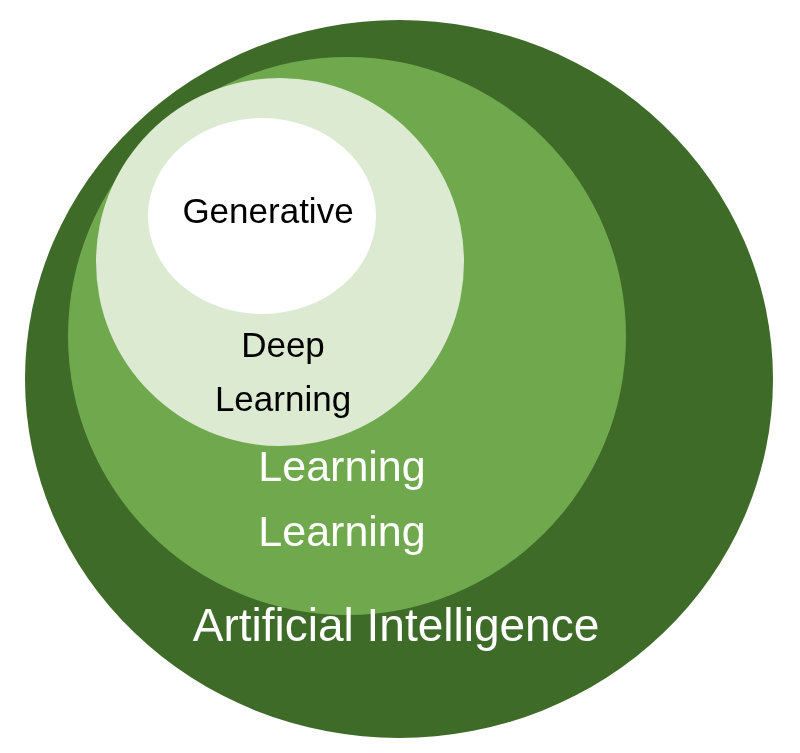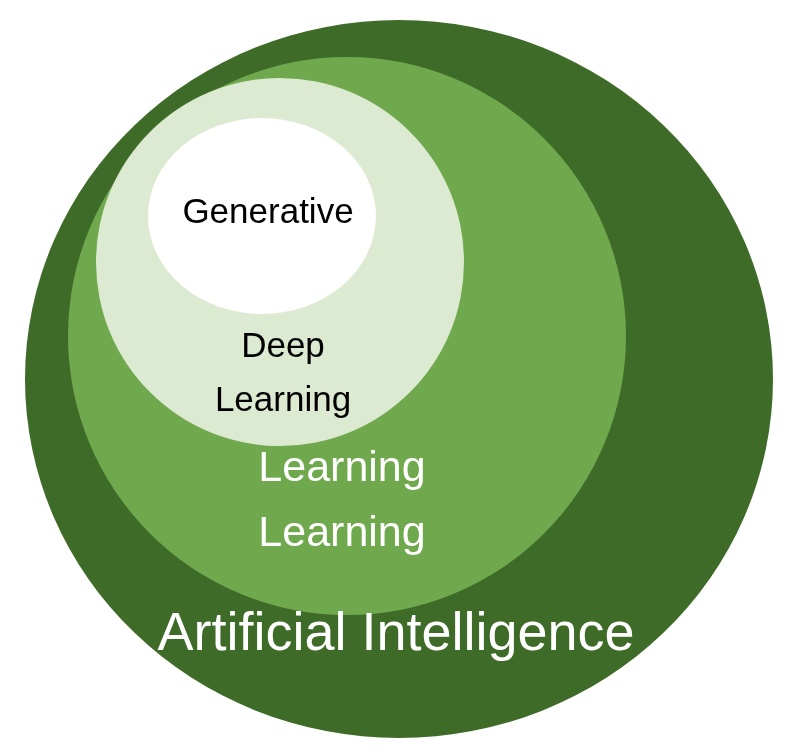--- a/index.html
+++ b/index.html
@@ -69,21 +69,21 @@
   .label-ml {
     left: 342px;
     top: 434px;
     font-size: 43px;
     line-height: 1.5;
     color: var(--text-light, #ffffff);
   }
   .label-ai {
     left: 396px;
     top: 590px;
-    font-size: 54px;
+    font-size: 46px;
     color: var(--text-light, #ffffff);
   }
 </style>
 </head>
 <body>
 
 <div class="canvas">
 
   <div class="circle circle-ai"></div>
   <div class="circle circle-ml"></div>

